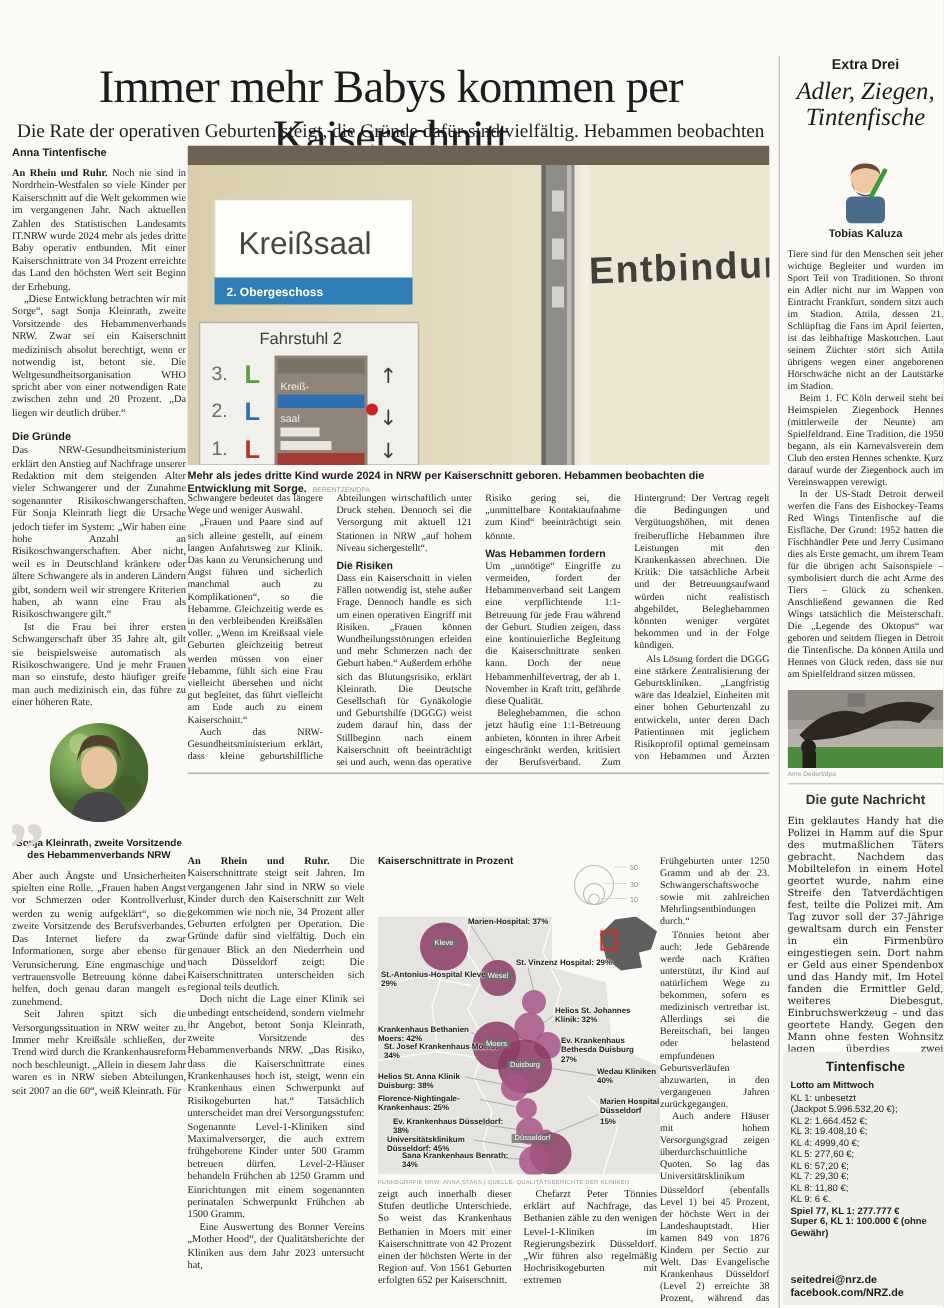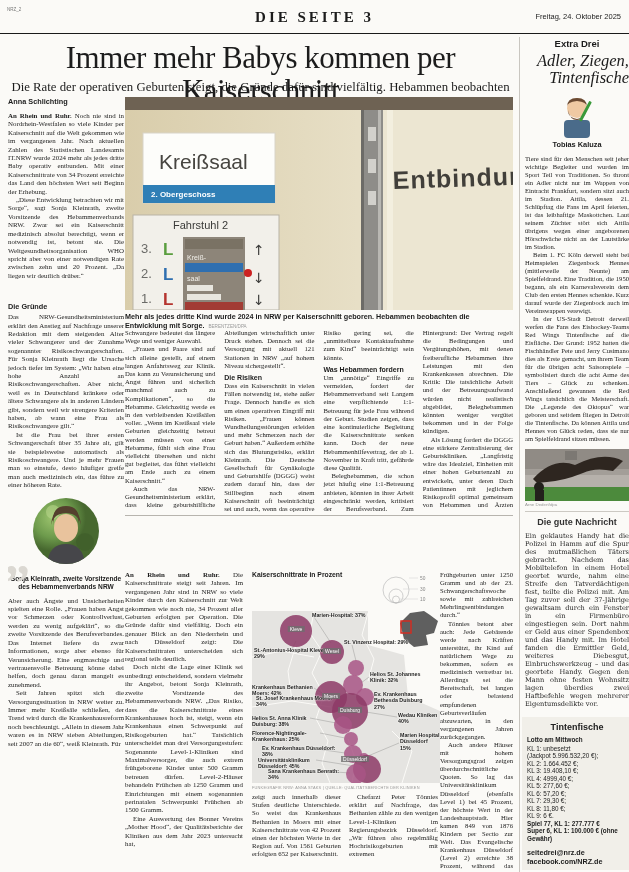--- a/index.html
+++ b/index.html
@@ -15,21 +15,21 @@
   .vdiv{position:absolute;left:511px;top:4px;bottom:0;width:1px;background:#c9c6c0;}
   
   .a1-headline{position:absolute;top:9px;left:0;width:505px;text-align:center;
                font:400 31px/1.05 "Liberation Serif",serif;letter-spacing:-.5px;}
   .a1-subhead{position:absolute;top:47px;left:0;width:505px;text-align:center;
               font:400 12.8px/1.1 "Liberation Serif",serif;}
   .railA{position:absolute;top:64px;left:0;width:116px;height:775px;overflow:hidden;}
   .byline{font:bold 7.3px "Liberation Sans",sans-serif;margin:0 0 6px 0;}
   p.body{font:6.9px/8.4px "Liberation Serif",serif;text-align:justify;margin:0;}
   p.body + p.body{text-indent:8px;}
-  h4.sub{font:bold 7.3px "Liberation Sans",sans-serif;margin:22px 0 2px 0;}
+  h4.sub{font:bold 7.3px "Liberation Sans",sans-serif;margin:6px 0 2px 0;}
   .portrait{width:66px;height:66px;border-radius:50%;overflow:hidden;margin:8px auto 2px auto;}
   .pullquote{position:relative;padding:4px 0 0 0;margin:2px 0 6px 0;}
   .qmark{position:absolute;left:-4px;top:-12px;font:bold 52px "Liberation Serif",serif;color:#dbd8d2;}
   .qtext{position:relative;font:400 11.8px/14.2px "Liberation Sans",sans-serif;color:#3d3d3d;text-align:center;}
   .qattr{font:bold 6.6px/8px "Liberation Sans",sans-serif;text-align:center;margin-top:5px;}
   
   .photo1{position:absolute;top:64px;left:117px;width:388px;height:213px;overflow:hidden;background:#e6dcc3;}
   .caption{position:absolute;top:280px;left:117px;width:388px;
            font:bold 7.2px/8.5px "Liberation Sans",sans-serif;}
   .caption .credit{font:4.6px "Liberation Sans",sans-serif;color:#999;font-weight:400;margin-left:4px;
@@ -63,56 +63,51 @@
           white-space:pre-line;text-shadow:0 0 2px #fbfaf7,0 0 2px #fbfaf7;max-width:78px;z-index:3;}
   .mcity{position:absolute;transform:translate(-50%,-50%);font:5px "Liberation Sans",sans-serif;
          color:#fff;background:rgba(110,110,110,.8);padding:0 2px;z-index:3;}
   .inset{position:absolute;right:0;top:0;width:40px;height:38px;z-index:2;}
   .chart-credit{position:absolute;left:0;top:216px;font:3.9px "Liberation Sans",sans-serif;color:#999;
                 text-transform:uppercase;letter-spacing:.2px;}
   
   .right-rail{position:absolute;left:517px;top:3px;width:104px;height:836px;}
   .rr-top{max-height:682px;overflow:hidden;}
   .extra-label{font:bold 9.5px "Liberation Sans",sans-serif;text-align:center;margin:2px 0 3px;}
-  .extra-headline{font:italic 400 16.5px/1.05 "Liberation Serif",serif;text-align:right;margin-bottom:5px;}
+  .extra-headline{font:italic 400 16.5px/1.05 "Liberation Serif",serif;text-align:center;margin-bottom:16px;}
   .avatar{width:46px;height:46px;margin:0 auto 2px;}
   .extra-author{font:bold 7.4px "Liberation Sans",sans-serif;text-align:center;margin-bottom:6px;}
   .right-rail p.body{font-size:6.6px;line-height:8px;}
   .eagle{width:104px;height:52px;margin-top:6px;}
   .eagle-credit{font:4.4px "Liberation Sans",sans-serif;color:#999;margin:1px 0 4px;}
   .rr-rule{height:1px;background:#ccc9c3;margin:4px 0 5px;}
   .gn-label{font:bold 9px "Liberation Sans",sans-serif;text-align:center;color:#333;margin:3px 0 5px;}
   .gn-headline{font:bold 10.3px/1.1 "Liberation Sans",sans-serif;margin-bottom:4px;}
   .gn-body{font:6.6px/8px "DejaVu Serif",serif;text-align:justify;}
   .quoten{position:absolute;bottom:2px;left:-3px;right:-3px;background:#f1efe9;padding:5px 5px 4px;}
   .q-title{font:bold 9px "Liberation Sans",sans-serif;text-align:center;margin-bottom:4px;color:#222;}
   .q-game{font:bold 6.6px "Liberation Sans",sans-serif;margin-bottom:1px;}
   .q-line{font:6.3px/7.5px "Liberation Sans",sans-serif;color:#222;}
   .q-line.b{font-weight:bold;}
-  .q-contact{font:bold 7.2px/9px "Liberation Sans",sans-serif;margin-top:6px;}
+  .q-contact{font:bold 7.2px/9px "Liberation Sans",sans-serif;margin-top:22px;}
 </style>
 </head>
 <body>
 
 <div class="page">
 
-  <div class="masthead">
-    <span class="edition">NRZ_2</span>
-    <span class="pagetitle">DIE SEITE 3</span>
-    <span class="pagedate">Freitag, 24. Oktober 2025</span>
-  </div>
 
   <div class="main">
     <div class="vdiv"></div>
 
     <div class="a1-headline">Immer mehr Babys kommen per Kaiserschnitt</div>
     <div class="a1-subhead">Die Rate der operativen Geburten steigt, die Gründe dafür sind vielfältig. Hebammen beobachten die Entwicklung mit Sorge</div>
 
     <div class="railA">
-      <div class="byline">Anna Schlichting</div>
+      <div class="byline">Anna Tintenfische</div>
       <p class="body"><strong>An Rhein und Ruhr.</strong> <span>Noch nie sind in Nordrhein-Westfalen so viele Kinder per Kaiserschnitt auf die Welt gekommen wie im vergangenen Jahr. Nach aktuellen Zahlen des Statistischen Landesamts IT.NRW wurde 2024 mehr als jedes dritte Baby operativ entbunden. Mit einer Kaiserschnittrate von 34 Prozent erreichte das Land den höchsten Wert seit Beginn der Erhebung.</span></p>
       <p class="body">„Diese Entwicklung betrachten wir mit Sorge“, sagt Sonja Kleinrath, zweite Vorsitzende des Hebammenverbands NRW. Zwar sei ein Kaiserschnitt medizinisch absolut berechtigt, wenn er notwendig ist, betont sie. Die Weltgesundheitsorganisation WHO spricht aber von einer notwendigen Rate zwischen zehn und 20 Prozent. „Da liegen wir deutlich drüber.“</p>
       <h4 class="sub">Die Gründe</h4>
       <p class="body">Das NRW-Gesundheitsministerium erklärt den Anstieg auf Nachfrage unserer Redaktion mit dem steigenden Alter vieler Schwangerer und der Zunahme sogenannter Risikoschwangerschaften. Für Sonja Kleinrath liegt die Ursache jedoch tiefer im System: „Wir haben eine hohe Anzahl an Risikoschwangerschaften. Aber nicht, weil es in Deutschland kränkere oder ältere Schwangere als in anderen Ländern gibt, sondern weil wir strengere Kriterien haben, ab wann eine Frau als Risikoschwangere gilt.“</p>
       <p class="body">Ist die Frau bei ihrer ersten Schwangerschaft über 35 Jahre alt, gilt sie beispielsweise automatisch als Risikoschwangere. Und je mehr Frauen man so einstufe, desto häufiger greife man auch medizinisch ein, das führe zu einer höheren Rate.</p>
 
       <div class="portrait">
         <svg width="66" height="66" viewBox="0 0 66 66">
           <defs>
             <radialGradient id="grn" cx="30%" cy="30%">

